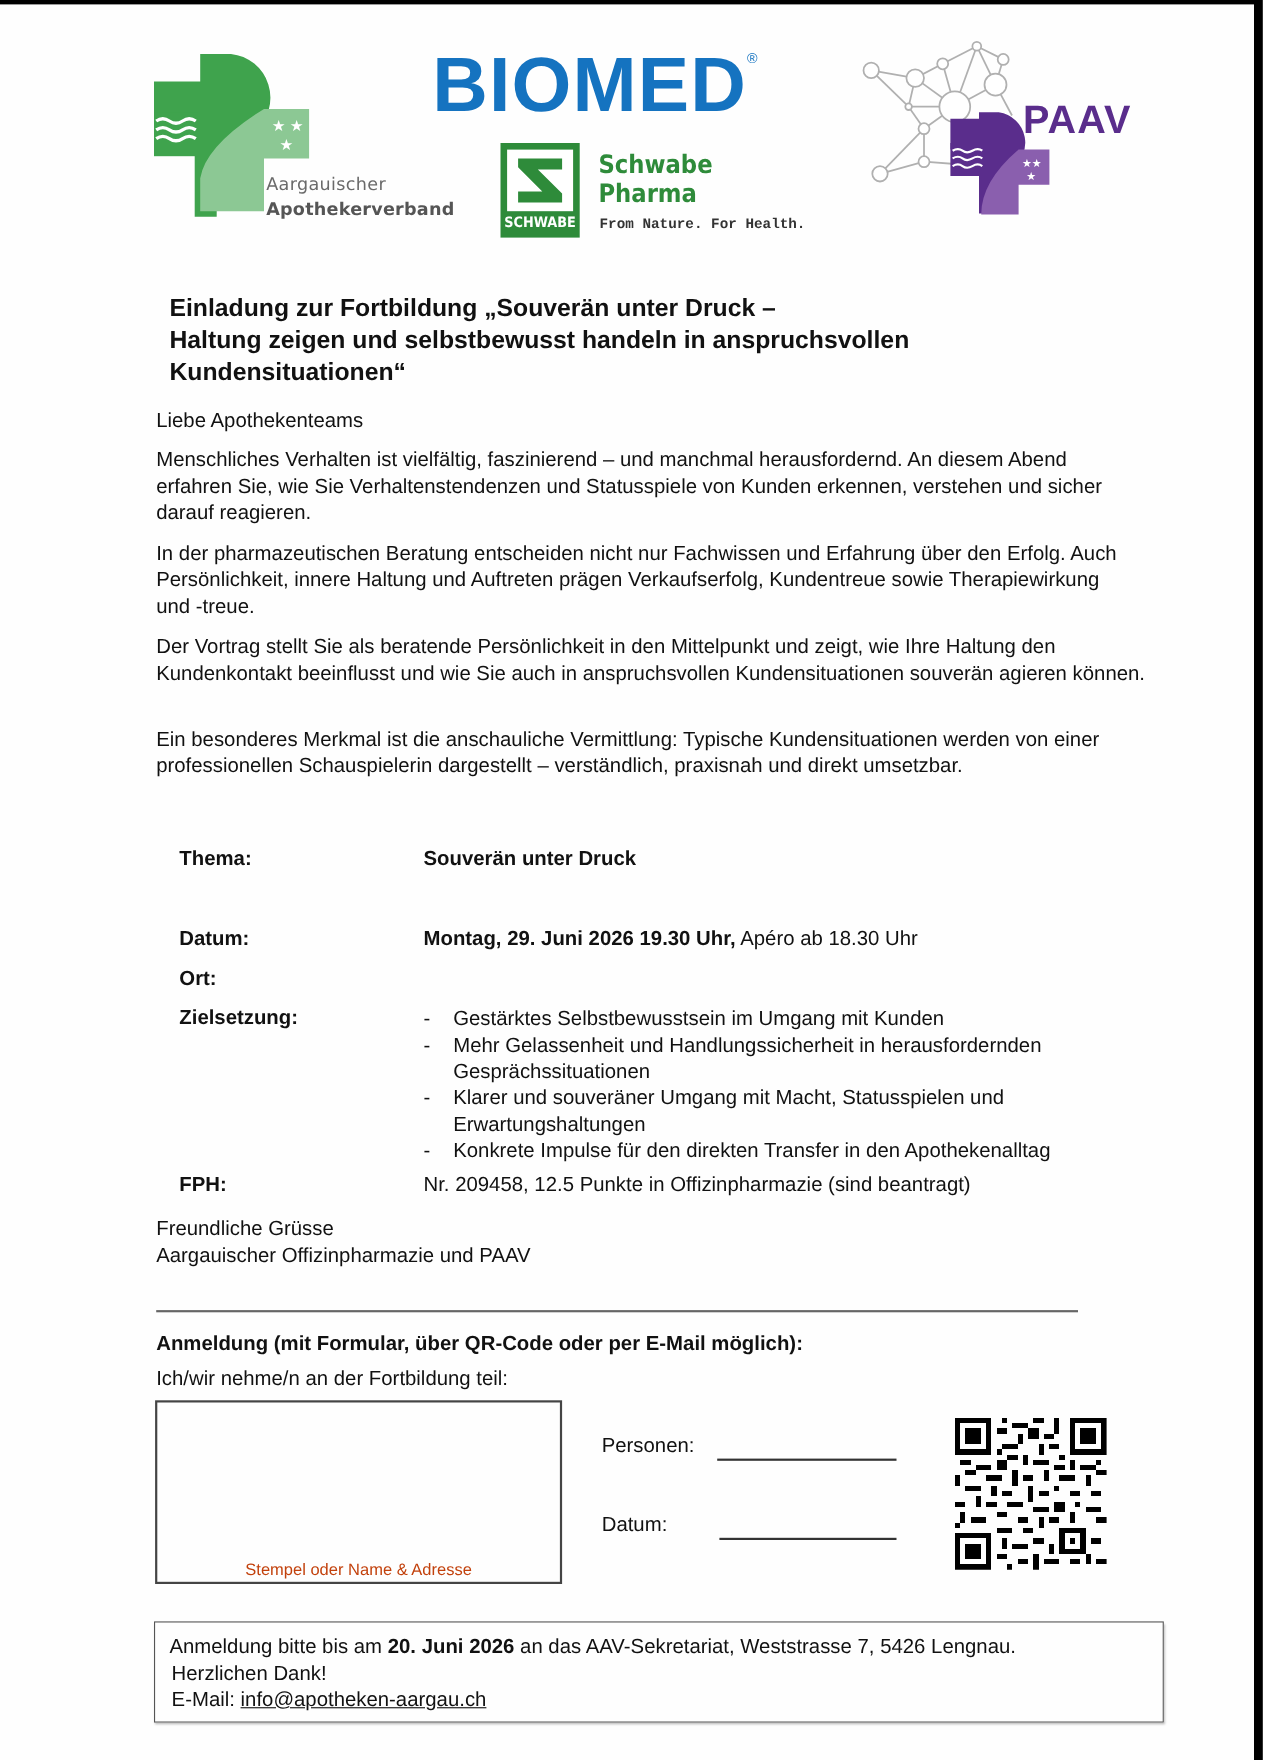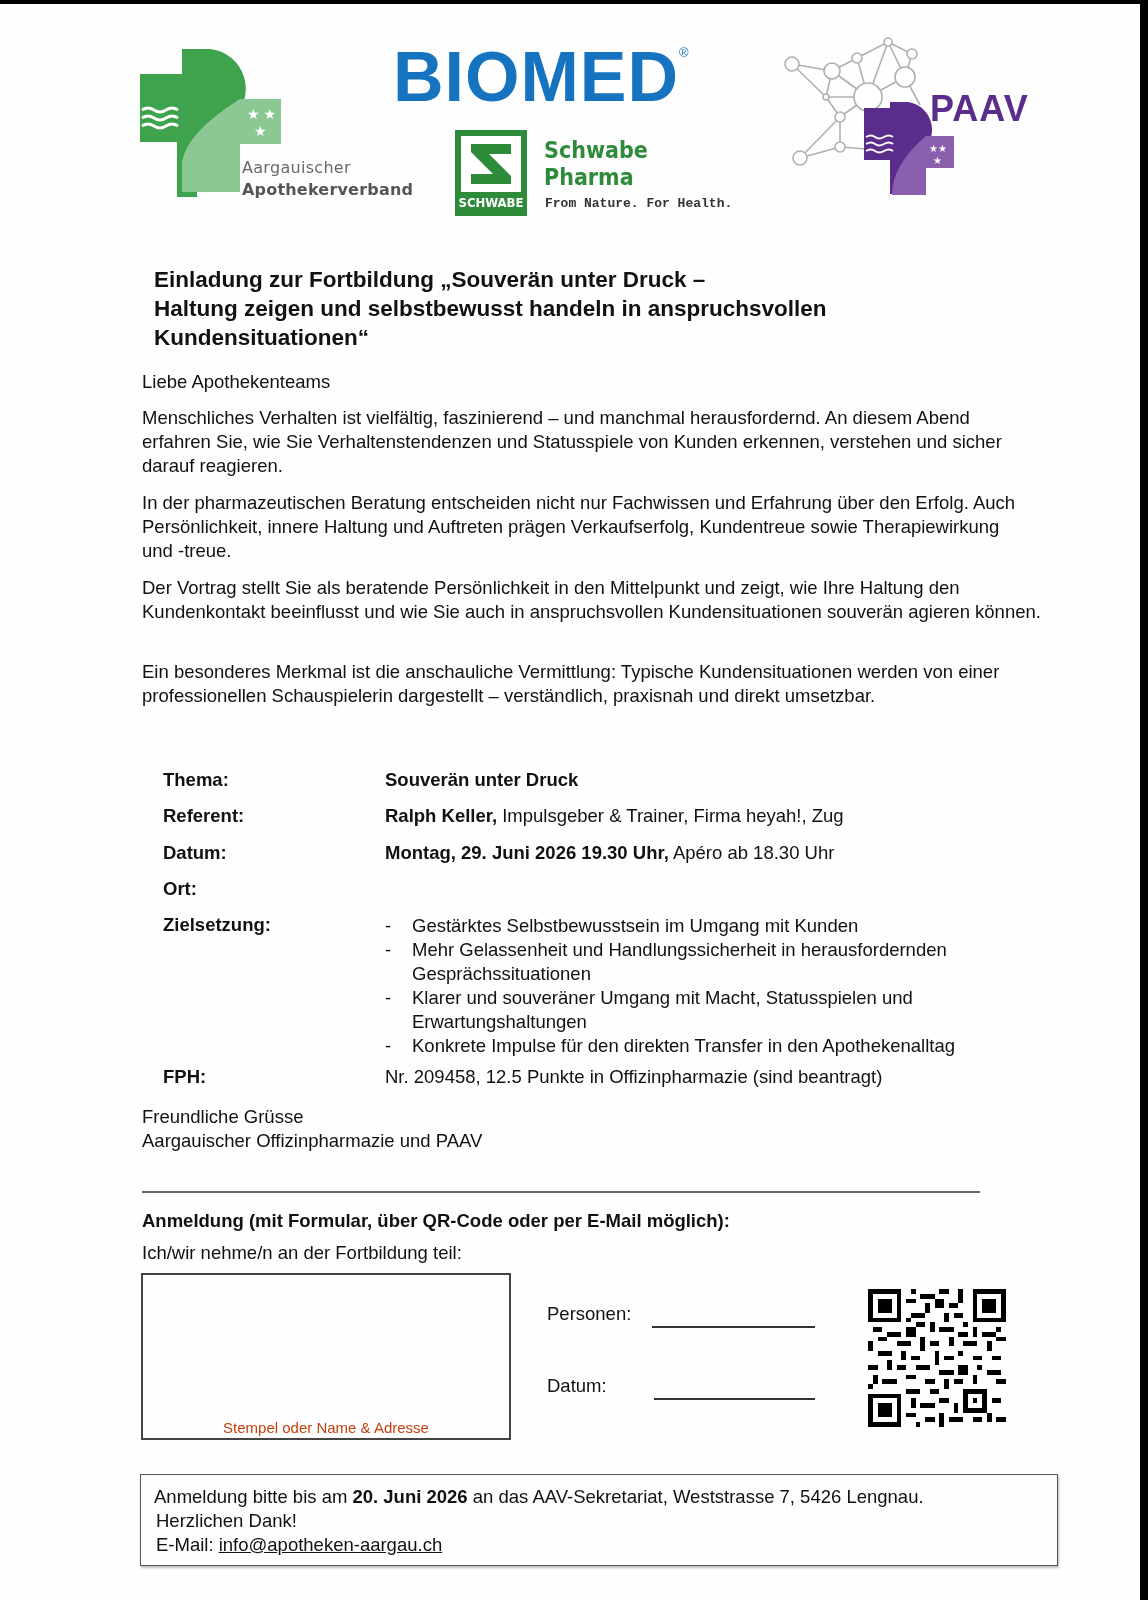--- a/index.html
+++ b/index.html
@@ -129,24 +129,20 @@
   <p class="abs p" style="left:142px;top:366px;">Liebe Apothekenteams</p>
 
   <p class="abs p" style="left:142px;top:402px;width:880px;">Menschliches Verhalten ist vielfältig, faszinierend – und manchmal herausfordernd. An diesem Abend erfahren Sie, wie Sie Verhaltenstendenzen und Statusspiele von Kunden erkennen, verstehen und sicher darauf reagieren.</p>
   <p class="abs p" style="left:142px;top:572px;width:900px;">Der Vortrag stellt Sie als beratende Persönlichkeit in den Mittelpunkt und zeigt, wie Ihre Haltung den Kundenkontakt beeinflusst und wie Sie auch in anspruchsvollen Kundensituationen souverän agieren können.</p>
   <p class="abs p" style="left:142px;top:487px;width:880px;">In der pharmazeutischen Beratung entscheiden nicht nur Fachwissen und Erfahrung über den Erfolg. Auch Persönlichkeit, innere Haltung und Auftreten prägen Verkaufserfolg, Kundentreue sowie Therapiewirkung und -treue.</p>
   <p class="abs p" style="left:142px;top:656px;width:880px;">Ein besonderes Merkmal ist die anschauliche Vermittlung: Typische Kundensituationen werden von einer professionellen Schauspielerin dargestellt – verständlich, praxisnah und direkt umsetzbar.</p>
 
   <div class="row" style="top:765px;">
     <span class="lbl">Thema:</span>
     <span class="val b">Souverän unter Druck</span>
-  </div>
-  <div class="row" style="top:801px;">
-    <span class="lbl">Referent:</span>
-    <span class="val"><span class="b">Ralph Keller,</span><span> Impulsgeber &amp; Trainer, Firma heyah!, Zug</span></span>
   </div>
   <div class="row" style="top:838px;">
     <span class="lbl">Datum:</span>
     <span class="val"><span class="b">Montag, 29. Juni 2026 19.30 Uhr,</span><span> Apéro ab 18.30 Uhr</span></span>
   </div>
   <div class="row" style="top:874px;">
     <span class="lbl">Ort:</span>
   </div>
   <div class="row" style="top:910px;height:130px;">
     <span class="lbl">Zielsetzung:</span>

